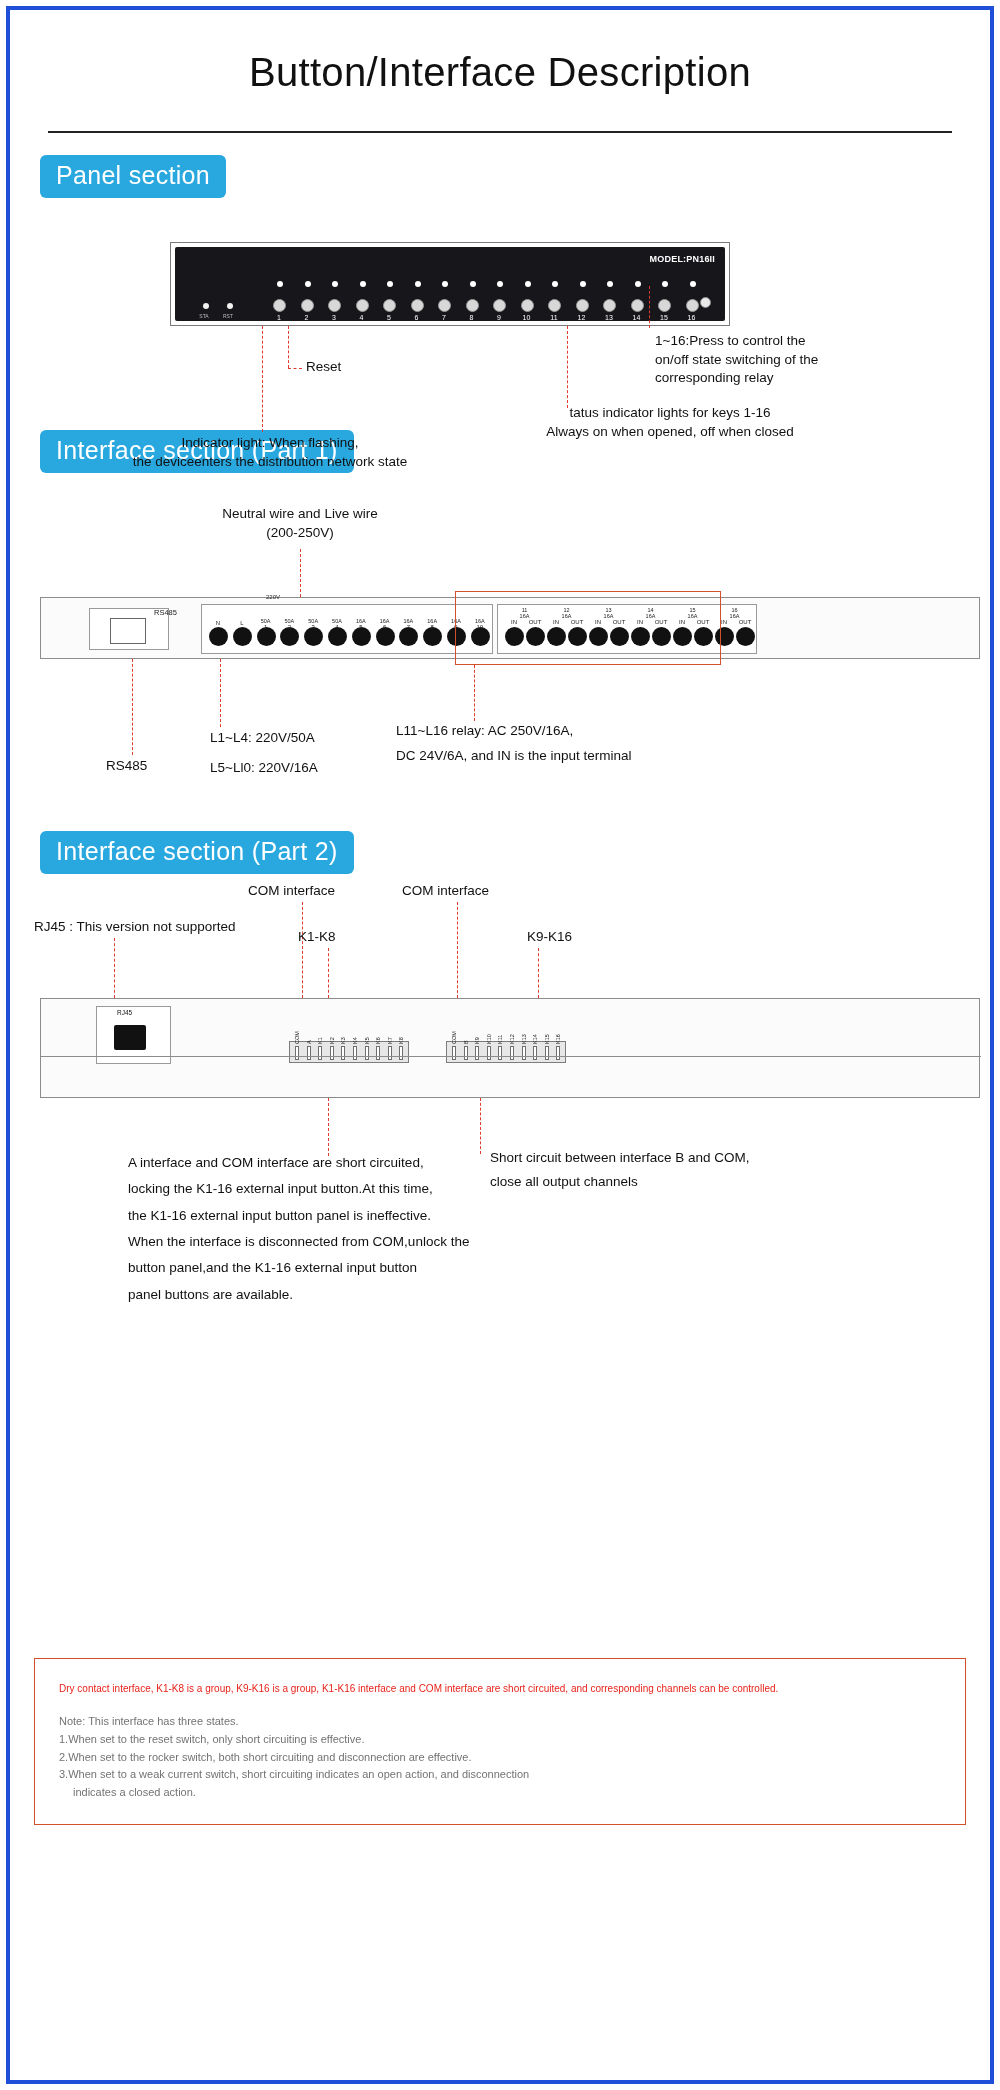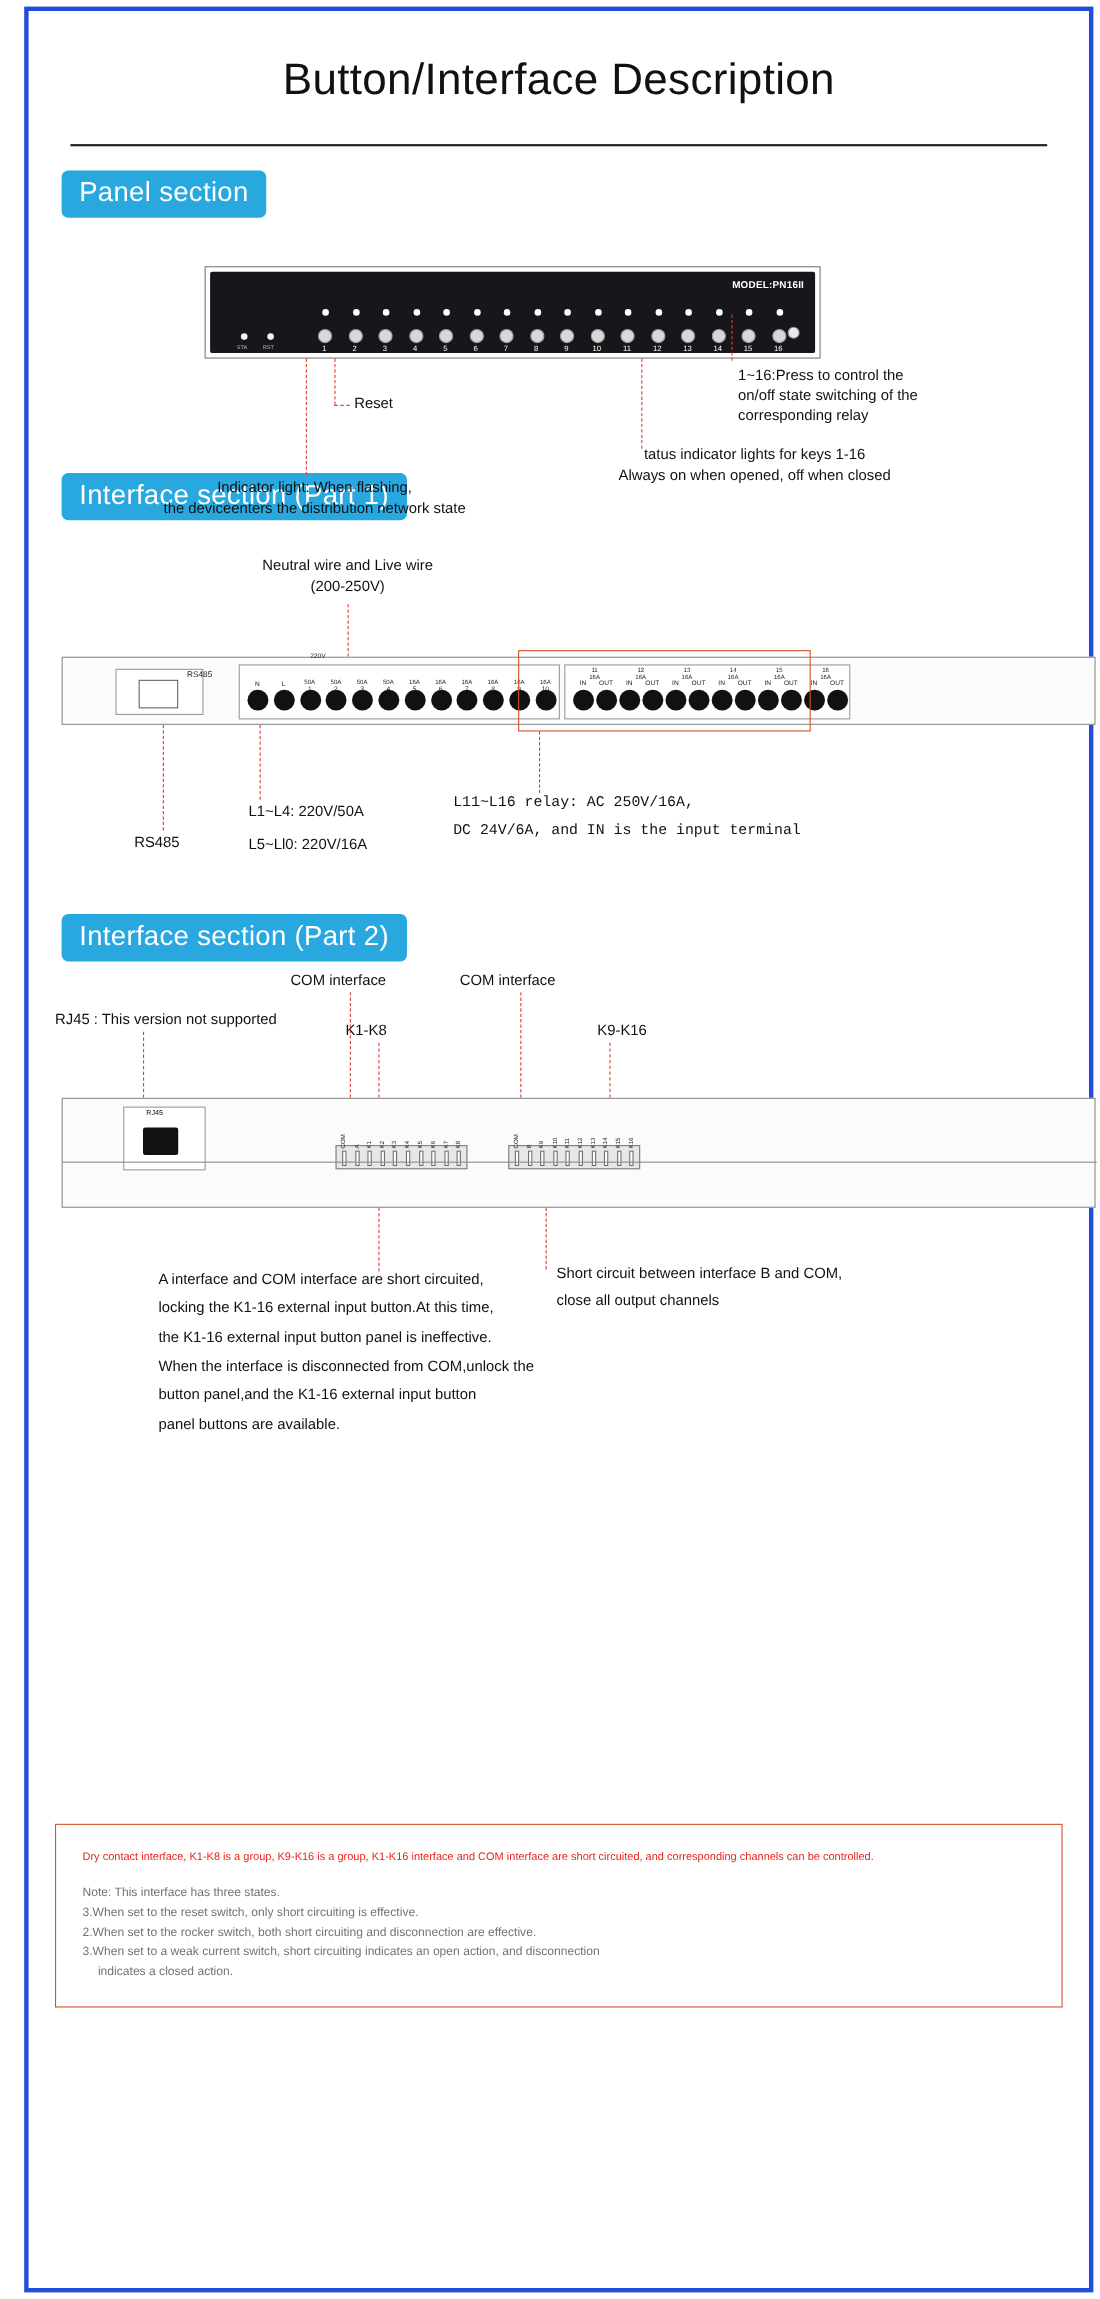--- a/index.html
+++ b/index.html
@@ -10,21 +10,20 @@
     font-family:"Liberation Sans", sans-serif;
     color:#111;
     position:relative;
     overflow:hidden;
   }
   .page-border {
     position:absolute;
     left:6px; top:6px; right:6px; bottom:6px;
     border:4px solid #1f4ed8;
     background:#fff;
-    margin-left:16px;
   }
   .inner {
     position:absolute;
     left:0; top:0; right:0; bottom:0;
     padding:0 30px;
   }
   h1.title {
     text-align:center;
     font-weight:400;
     font-size:40px;
@@ -458,21 +457,21 @@
             <div class="tnum" style="left: 236px; top: 14px;">OUT</div>
             <div class="tlab" style="left: 225.5px; top: 2px; width: 22px;">16</div>
             <div class="tlab" style="left: 225.5px; top: 8px; width: 22px;">16A</div>
           </div>
         <div class="ttop" style="left:212px; top:-4px;">220V</div>
       </div>
 
       <div class="motor-region"></div>
 
       <div class="vline" style="left:434px; top:186px; height:56px;"></div>
-      <div class="callout" style="left:356px; top:240px; width:420px; white-space:pre-line; line-height:1.85;font-family:Liberation Mono, monospace;">L11~L16 relay: AC 250V/16A,
+      <div class="callout" style="left:356px; top:240px; width:420px; white-space:pre-line; line-height:1.85;">L11~L16 relay: AC 250V/16A,
 DC 24V/6A, and IN is the input terminal</div>
 
       <div class="vline" style="left:92px; top:180px; height:96px;"></div>
       <div class="callout" style="left:66px; top:278px;">RS485</div>
 
       <div class="vline" style="left:180px; top:180px; height:68px;"></div>
       <div class="callout" style="left:170px; top:250px;">L1~L4: 220V/50A</div>
       <div class="callout" style="left:170px; top:280px;">L5~Ll0: 220V/16A</div>
     </div>
 
@@ -559,18 +558,18 @@
       <div class="vline" style="left:440px; top:218px; height:56px;"></div>
       <div class="callout" style="left:450px; top:266px; width:300px; white-space:pre-line; line-height:1.8;">Short circuit between interface B and COM,
 close all output channels</div>
     </div>
 
   </div>
 
   <div class="note-box" style="left:24px; right:24px; top:1648px; height:auto;">
     <p class="note-red">Dry contact interface, K1-K8 is a group, K9-K16 is a group, K1-K16 interface and COM interface are short circuited, and corresponding channels can be controlled.</p>
     <p class="note-line">Note: This interface has three states.</p>
-    <p class="note-line">3.When set to the reset switch, only short circuiting is effective.</p>
+    <p class="note-line">1.When set to the reset switch, only short circuiting is effective.</p>
     <p class="note-line">2.When set to the rocker switch, both short circuiting and disconnection are effective.</p>
     <p class="note-line">3.When set to a weak current switch, short circuiting indicates an open action, and disconnection</p>
     <p class="note-line indent">indicates a closed action.</p>
   </div>
 </div>
 
 </body></html>

